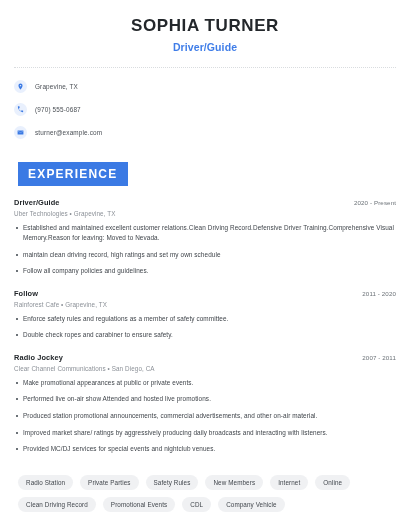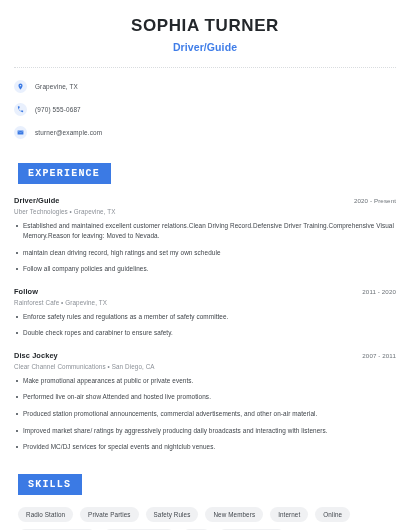--- a/index.html
+++ b/index.html
@@ -74,26 +74,25 @@
     font-size: 6.4px;
     color: #4a4f55;
     letter-spacing: 0.15px;
   }
 
   
   .section-badge {
     display: inline-block;
     background: #3b7ae4;
     color: #ffffff;
-    font-size: 10px;
+    font-size: 12px;
     font-weight: bold;
     letter-spacing: 1.2px;
     padding: 5px 11px 5px 10px;
     margin-left: 4px;
-    font-family: Liberation Mono, monospace;
   }
   .section {
     margin-top: 20px;
   }
 
   
   .entry {
     margin-top: 12px;
   }
   .entry-head {
@@ -223,36 +222,35 @@
       </div>
       <div class="entry-sub">Rainforest Cafe  • Grapevine, TX</div>
       <ul class="bullets">
         <li>Enforce safety rules and regulations as a member of safety committee.</li>
         <li>Double check ropes and carabiner to ensure safety.</li>
       </ul>
     </div>
 
     <div class="entry">
       <div class="entry-head">
-        <span class="entry-title">Disc Jockey</span>
+        <span class="entry-title">Radio Jockey</span>
         <span class="entry-date">2007 - 2011</span>
       </div>
       <div class="entry-sub">Clear Channel Communications  • San Diego, CA</div>
       <ul class="bullets">
         <li>Make promotional appearances at public or private events.</li>
         <li>Performed live on-air show Attended and hosted live promotions.</li>
         <li>Produced station promotional announcements, commercial advertisements, and other on-air material.</li>
         <li>Improved market share/ ratings by aggressively producing daily broadcasts and interacting with listeners.</li>
         <li>Provided MC/DJ services for special events and nightclub venues.</li>
       </ul>
     </div>
   </div>
 
   <div class="section">
-    <div class="section-badge">SKILLS</div>
     <div class="skills-wrap">
       <span class="tag">Radio Station</span>
       <span class="tag">Private Parties</span>
       <span class="tag">Safety Rules</span>
       <span class="tag">New Members</span>
       <span class="tag">Internet</span>
       <span class="tag">Online</span>
       <span class="tag">Clean Driving Record</span>
       <span class="tag">Promotional Events</span>
       <span class="tag">CDL</span>

